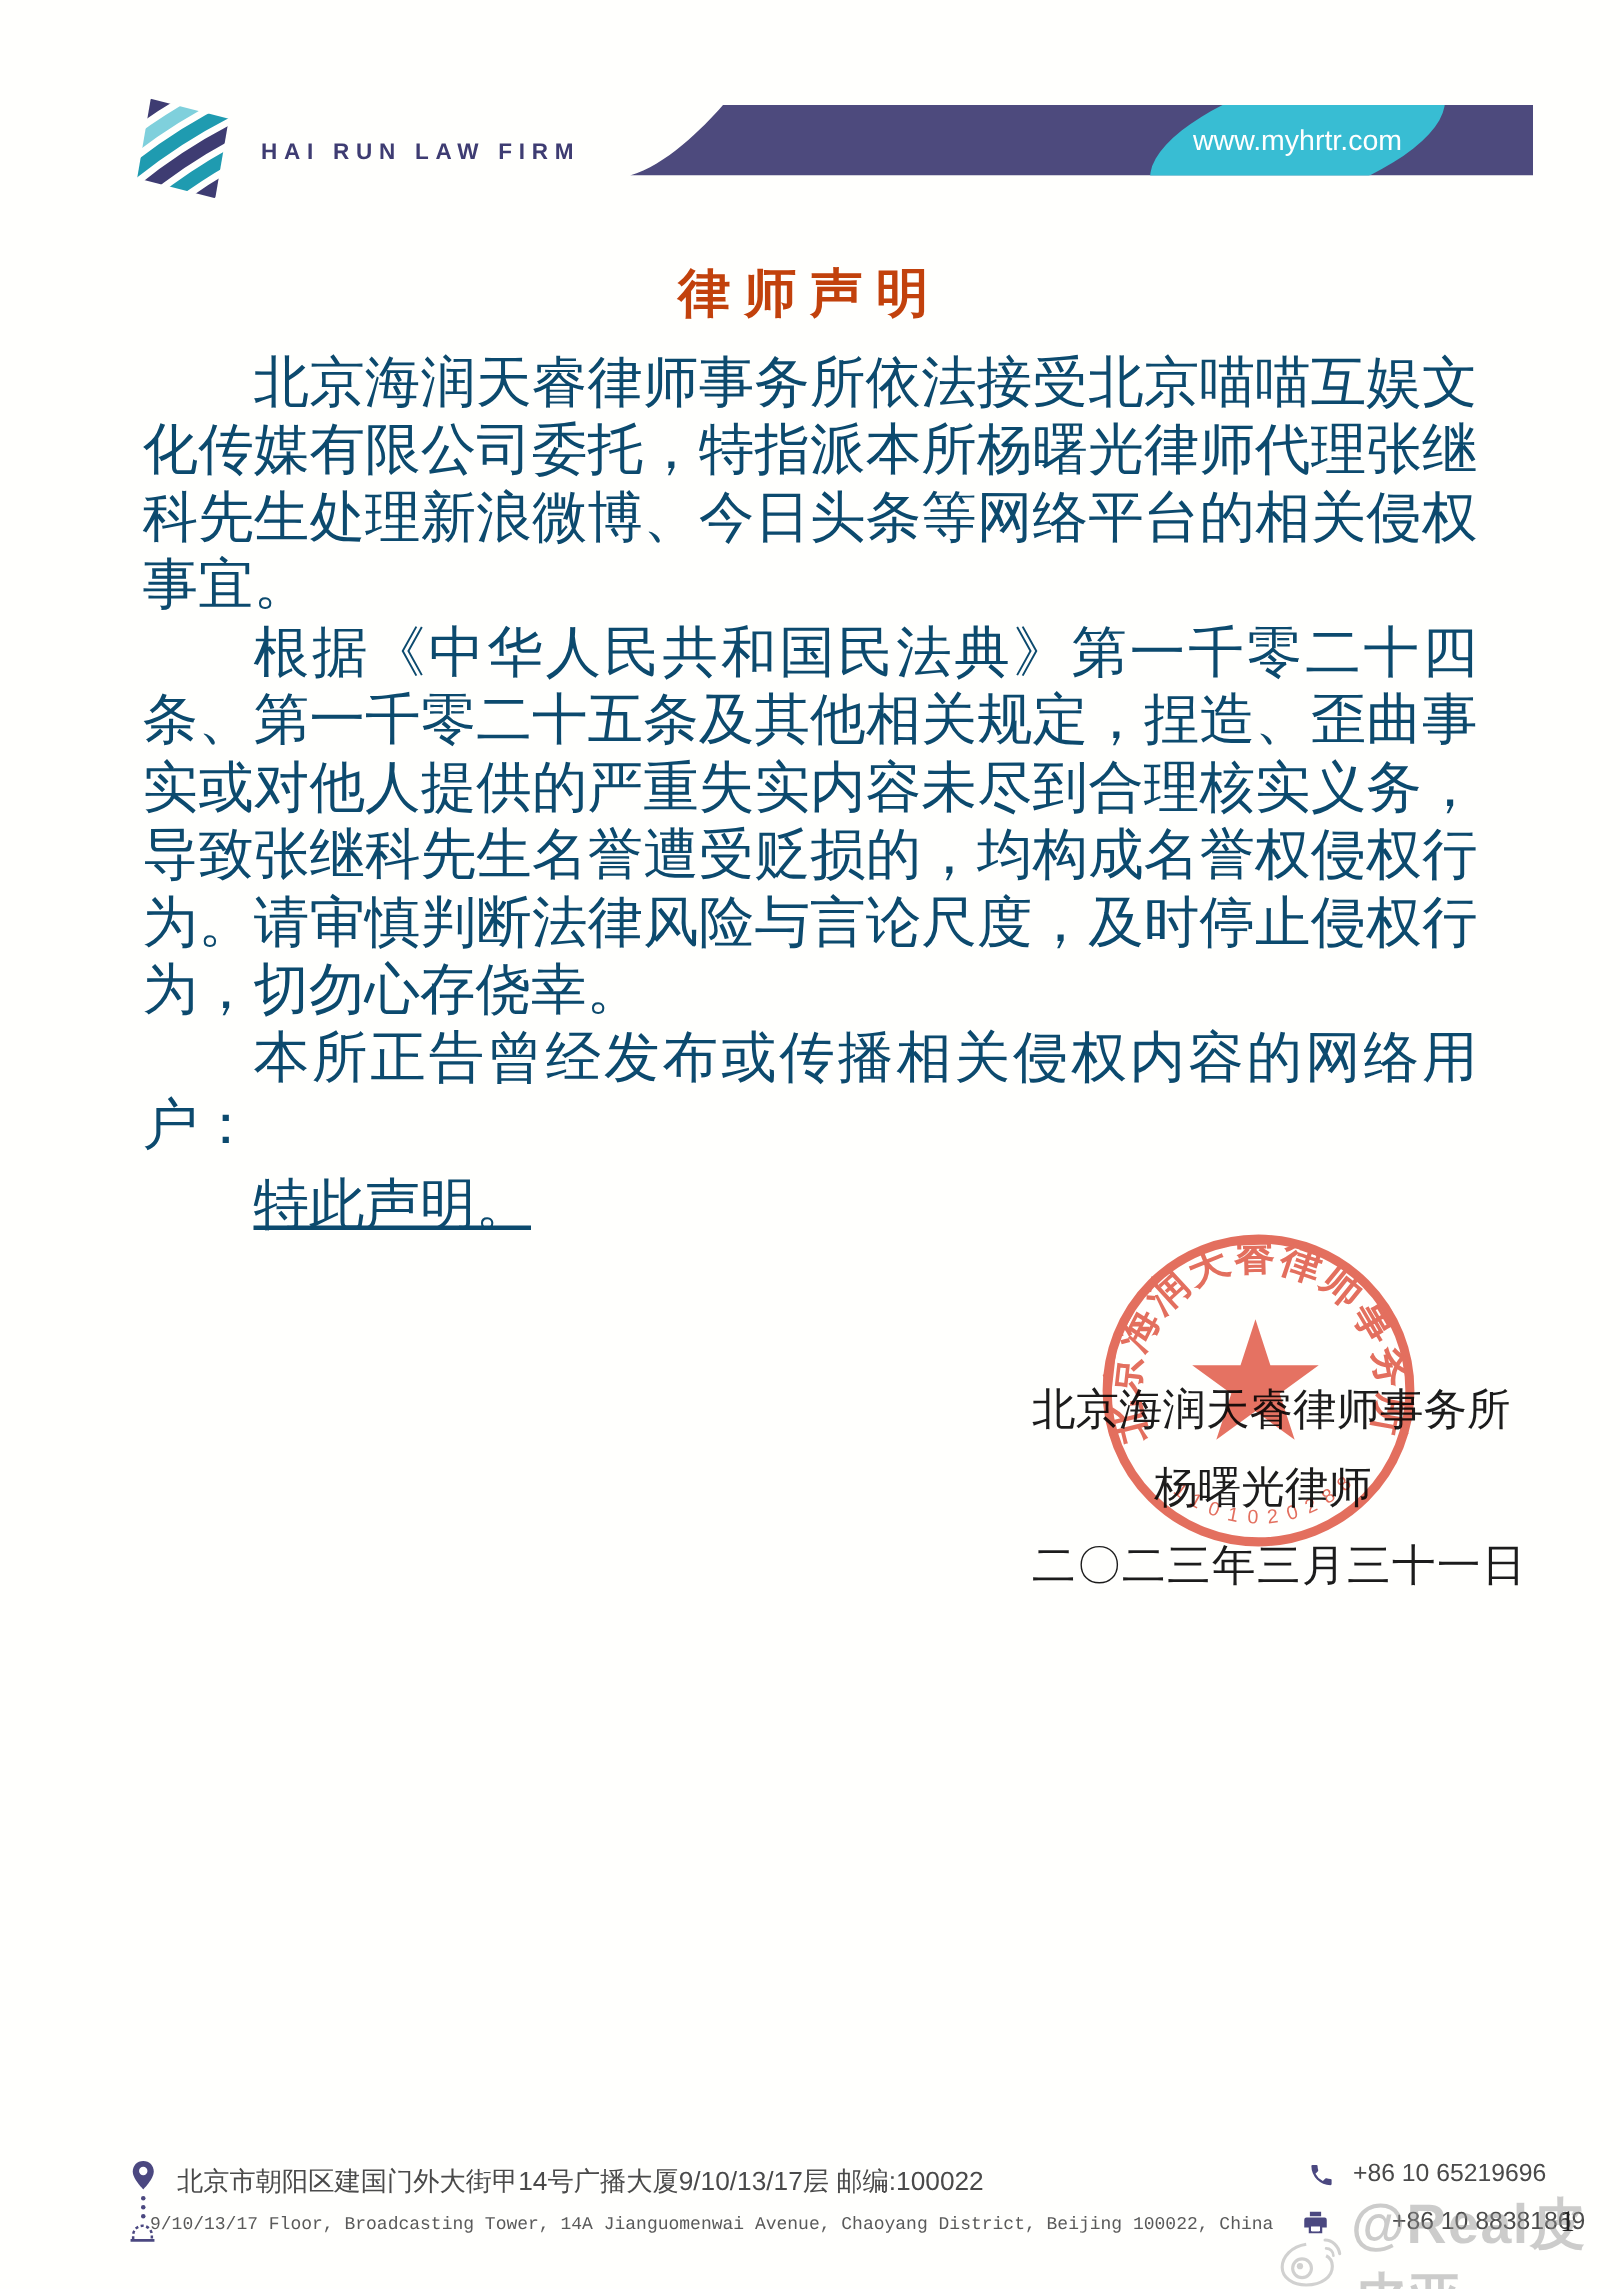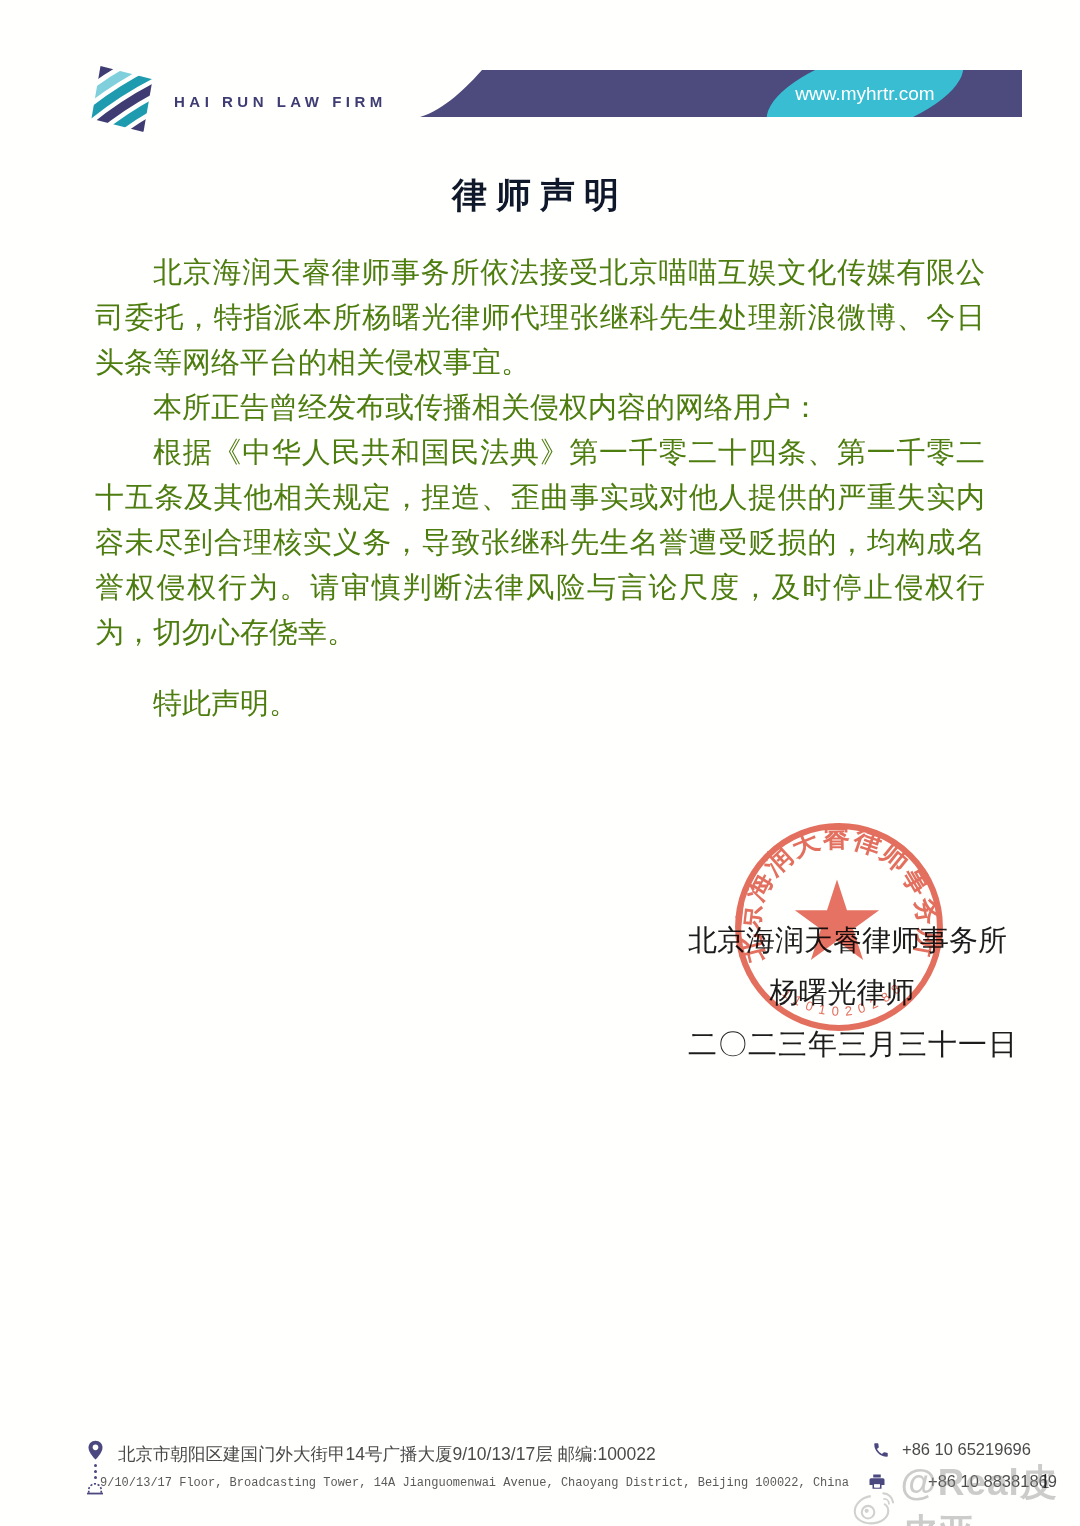--- a/index.html
+++ b/index.html
@@ -17,28 +17,28 @@
   .firm-zh { font-size:28px; font-weight:bold; color:#3e3c72; letter-spacing:1px; line-height:34px; }
   .firm-en { font-size:15px; font-weight:bold; color:#3e3c72; letter-spacing:4.5px; margin-top:4px; }
 
   .header-bar { position:absolute; left:420px; top:70px; width:602px; height:60px; }
   .header-bar svg { display:block; }
   .site-text { font-family:"Liberation Sans", sans-serif; font-size:19px; fill:#ffffff; }
 
   
   .doc-title {
     position:absolute; top:172px; left:0; width:100%;
-    text-align:center; font-size:35px; font-weight:bold; letter-spacing:9px; color:#0f172a;
+    text-align:center; font-size:35px; font-weight:bold; letter-spacing:9px; color:#c2410c;
   }
   .body-text {
-    position:absolute; left:95px; top:250px; width:890px;
-    font-size:29px; line-height:45px; text-align:justify; color:#4d7c0f;
+    position:absolute; left:95px; top:233px; width:890px;
+    font-size:37px; line-height:45px; text-align:justify; color:#0c4a6e;
   }
   .body-text p { margin:0; text-indent:2em; }
-  .body-text p.closing { margin-top:26px; }
+  .body-text p.closing { margin-top:8px;text-decoration:underline; }
 
   
   .sig-block { position:absolute; left:688px; top:914px; width:308px; text-align:center; color:#1c1c1c; }
   .sig-line { font-size:29px; height:52px; line-height:52px; white-space:nowrap; }
   .sig-date { letter-spacing:1px; }
 
   
   .seal { position:absolute; left:728px; top:816px; width:222px; height:222px;
           opacity:0.82; mix-blend-mode:multiply; }
   .seal svg { display:block; }
@@ -99,22 +99,22 @@
       <path d="M62,0 H602 V47 H0 C24,40 48,16 62,0 Z" fill="#4d4a7d"></path>
       <ellipse cx="445" cy="23" rx="102" ry="40" fill="#38bdd3" transform="rotate(-17 445 23)"></ellipse>
       <text class="site-text" x="445" y="30" text-anchor="middle">www.myhrtr.com</text>
     </svg>
   </div>
 
   <div class="doc-title">律师声明</div>
 
   <div class="body-text">
     <p>北京海润天睿律师事务所依法接受北京喵喵互娱文化传媒有限公司委托，特指派本所杨曙光律师代理张继科先生处理新浪微博、今日头条等网络平台的相关侵权事宜。</p>
+    <p>根据《中华人民共和国民法典》第一千零二十四条、第一千零二十五条及其他相关规定，捏造、歪曲事实或对他人提供的严重失实内容未尽到合理核实义务，导致张继科先生名誉遭受贬损的，均构成名誉权侵权行为。请审慎判断法律风险与言论尺度，及时停止侵权行为，切勿心存侥幸。</p>
     <p>本所正告曾经发布或传播相关侵权内容的网络用户：</p>
-    <p>根据《中华人民共和国民法典》第一千零二十四条、第一千零二十五条及其他相关规定，捏造、歪曲事实或对他人提供的严重失实内容未尽到合理核实义务，导致张继科先生名誉遭受贬损的，均构成名誉权侵权行为。请审慎判断法律风险与言论尺度，及时停止侵权行为，切勿心存侥幸。</p>
     <p class="closing">特此声明。</p>
   </div>
 
   <div class="sig-block">
     <div class="sig-line">北京海润天睿律师事务所</div>
     <div class="sig-line">杨曙光律师</div>
     <div class="sig-line sig-date">二〇二三年三月三十一日</div>
   </div>
 
   <div class="seal">

